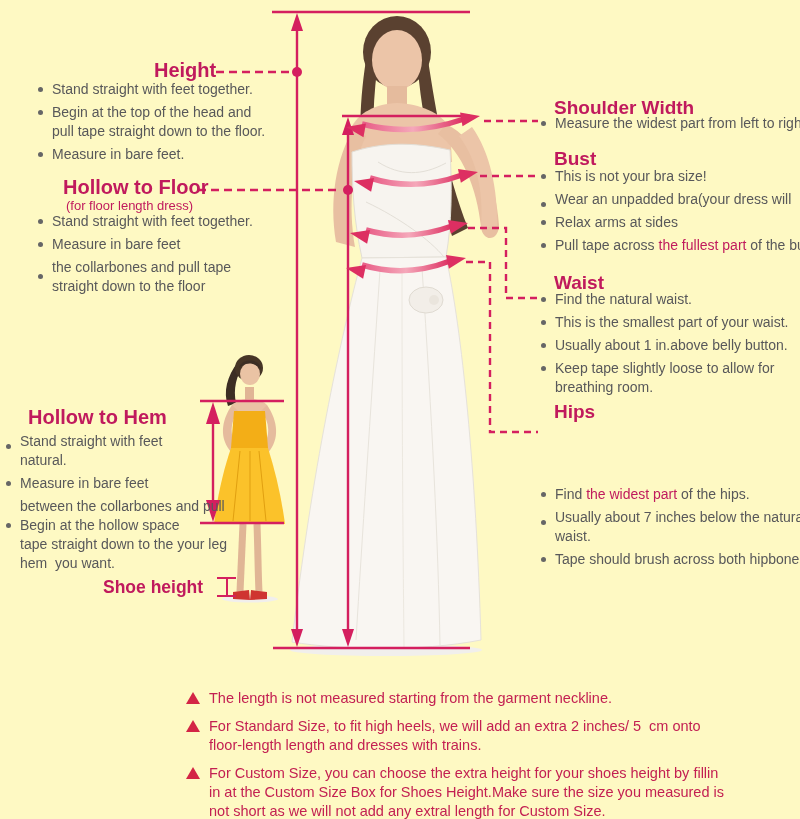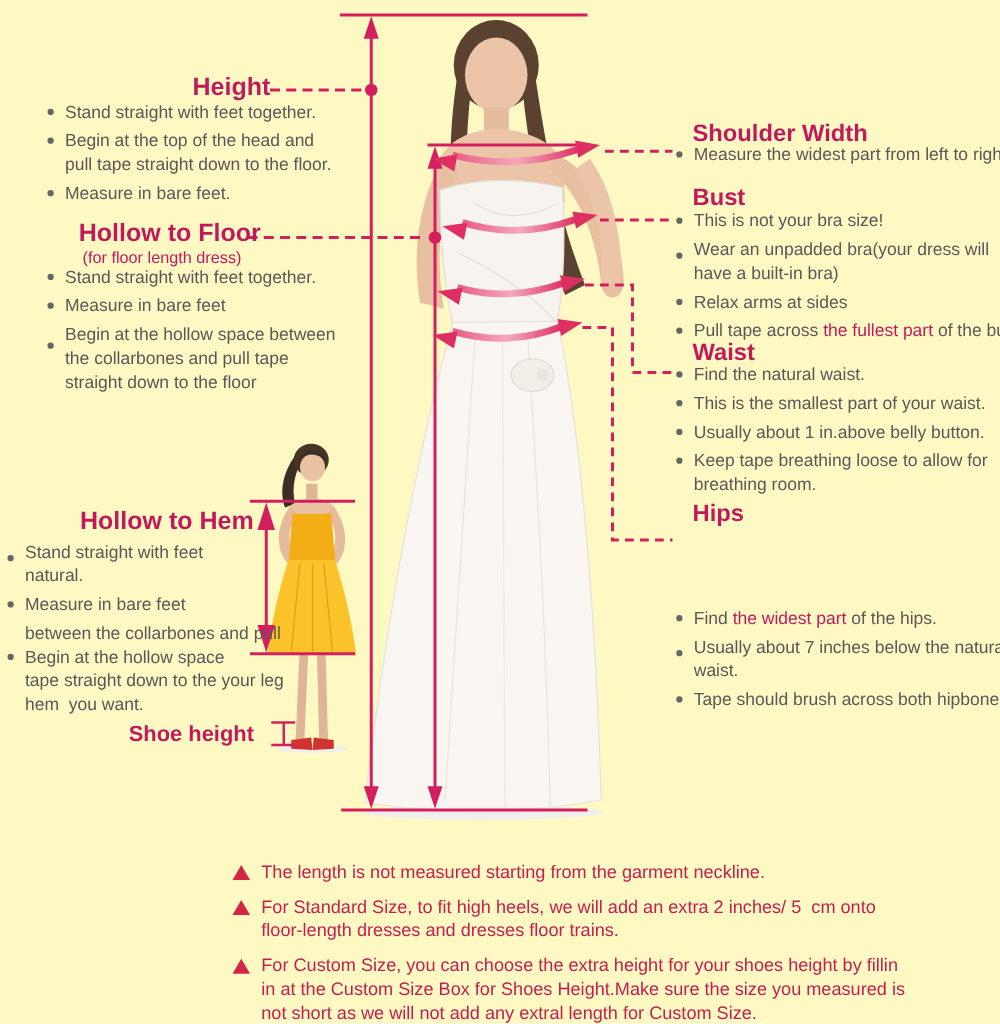--- a/index.html
+++ b/index.html
@@ -166,28 +166,27 @@
       </div>
     <div class="bi">
         <span class="bdot"></span>
       <div>
           <div class="ln">Measure in bare feet</div>
         </div>
       </div>
     <div class="bi">
         <span class="bdot" style="margin-top:16px;"></span>
       <div>
-          <div class="ln">Begin at the hollow space between</div>
            <div class="ln">the collarbones and pull tape</div>
            <div class="ln">straight down to the floor</div>
         </div>
       </div>
   </div>
 
-  <div class="sec-title" style="left:28px;top:406px;margin-left:36px;">Hollow to Hem</div>
+  <div class="sec-title" style="left:28px;top:406px;">Hollow to Hem</div>
   <div class="blist" style="left:6px;top:432px;width:220px;">
     <div class="bi">
         <span class="bdot" style="margin-top:12px;"></span>
       <div>
           <div class="ln">Stand straight with feet</div>
            <div class="ln">natural.</div>
         </div>
       </div>
     <div class="bi">
         <span class="bdot"></span>
@@ -223,21 +222,20 @@
     <div class="bi">
         <span class="bdot"></span>
       <div>
           <div class="ln">This is not your bra size!</div>
         </div>
       </div>
     <div class="bi">
         <span class="bdot" style="margin-top:12px;"></span>
       <div>
           <div class="ln">Wear an unpadded bra(your dress will</div>
-           <div class="ln">have a built-in bra)</div>
         </div>
       </div>
     <div class="bi">
         <span class="bdot"></span>
       <div>
           <div class="ln">Relax arms at sides</div>
         </div>
       </div>
     <div class="bi">
         <span class="bdot"></span>
@@ -263,21 +261,21 @@
       </div>
     <div class="bi">
         <span class="bdot"></span>
       <div>
           <div class="ln">Usually about 1 in.above belly button.</div>
         </div>
       </div>
     <div class="bi">
         <span class="bdot"></span>
       <div>
-          <div class="ln">Keep tape breathing loose to allow for</div>
+          <div class="ln">Keep tape slightly loose to allow for</div>
            <div class="ln">breathing room.</div>
         </div>
       </div>
   </div>
 
   <div class="sec-title" style="left:554px;top:401px;font-size:19px;">Hips</div>
   <div class="blist" style="left:541px;top:449px;width:258px;margin-top:36px;">
     <div class="bi">
         <span class="bdot"></span>
       <div>
@@ -303,21 +301,21 @@
     <div class="note">
         <span class="tri"></span>
       <div>
           <div class="ln">The length is not measured starting from the garment neckline.</div>
         </div>
       </div>
     <div class="note">
         <span class="tri"></span>
       <div>
           <div class="ln">For Standard Size, to fit high heels, we will add an extra 2 inches/ 5  cm onto</div>
-           <div class="ln">floor-length dresses and dresses floor trains.</div>
+           <div class="ln">floor-length length and dresses with trains.</div>
         </div>
       </div>
     <div class="note">
         <span class="tri"></span>
       <div>
           <div class="ln">For Custom Size, you can choose the extra height for your shoes height by fillin</div>
            <div class="ln">in at the Custom Size Box for Shoes Height.Make sure the size you measured is</div>
            <div class="ln">not short as we will not add any extral length for Custom Size.</div>
         </div>
       </div>

